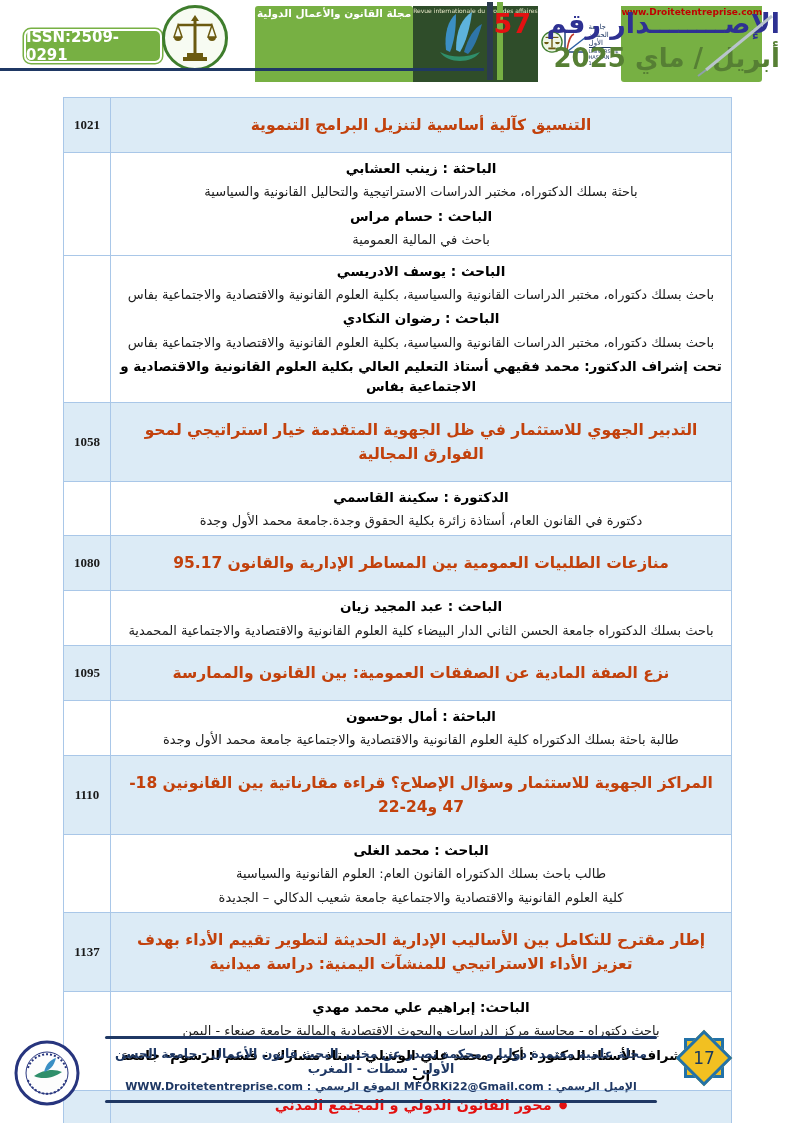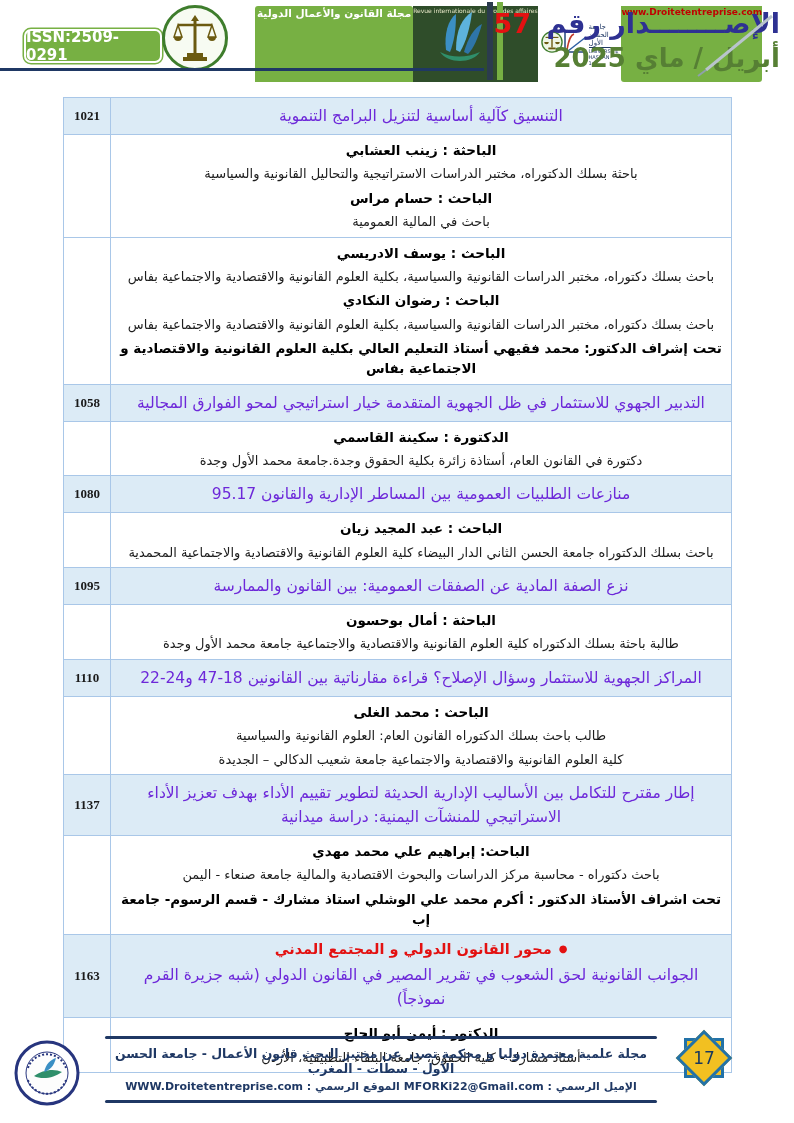--- a/index.html
+++ b/index.html
@@ -47,22 +47,22 @@
   .issue-date{font-size:26px;font-weight:bold;color:var(--date_green);margin-top:4px;white-space:nowrap;}
   .pencil{position:absolute;left:688px;top:10px;}
 
   
   .toc-wrap{position:absolute;top:97px;left:63px;width:669px;direction:ltr;}
   table.toc{width:100%;border-collapse:collapse;}
   table.toc td{border:1px solid var(--table_border);vertical-align:middle;}
   td.num-cell{width:47px;text-align:center;font-family:"Liberation Serif","DejaVu Serif",serif;
     font-weight:bold;font-size:13px;color:#1a1a1a;margin-left:39px;}
   tr.title-row td{background:var(--row_blue_bg);}
-  .entry-title{direction:rtl;text-align:center;font-weight:normal;font-size:15.5px;color:#6d28d9;
-    padding:6px 10px;line-height:1.55;}
+  .entry-title{direction:rtl;text-align:center;font-weight:bold;font-size:15.5px;color:#c2410c;
+    padding:15px 10px;line-height:1.55;}
   .section-header{direction:rtl;text-align:center;color:var(--red);font-weight:bold;font-size:14.5px;padding:6px 0 0 0;}
   .section-header .bullet{font-size:10px;vertical-align:2px;margin-left:7px;}
   td.people-cell{background:#fff;padding:3px 8px;}
   .person{direction:rtl;text-align:center;font-size:13px;color:#1c1c1c;padding:2px 0;line-height:1.5;}
   .person.bold{font-weight:bold;font-size:13.5px;color:#000;}
 
   
   .footer{position:absolute;left:0;top:1030px;width:690px;height:93px;}
   .stamp{position:absolute;left:14px;top:8px;}
   .footer-center{position:absolute;left:105px;top:6px;width:552px;}

